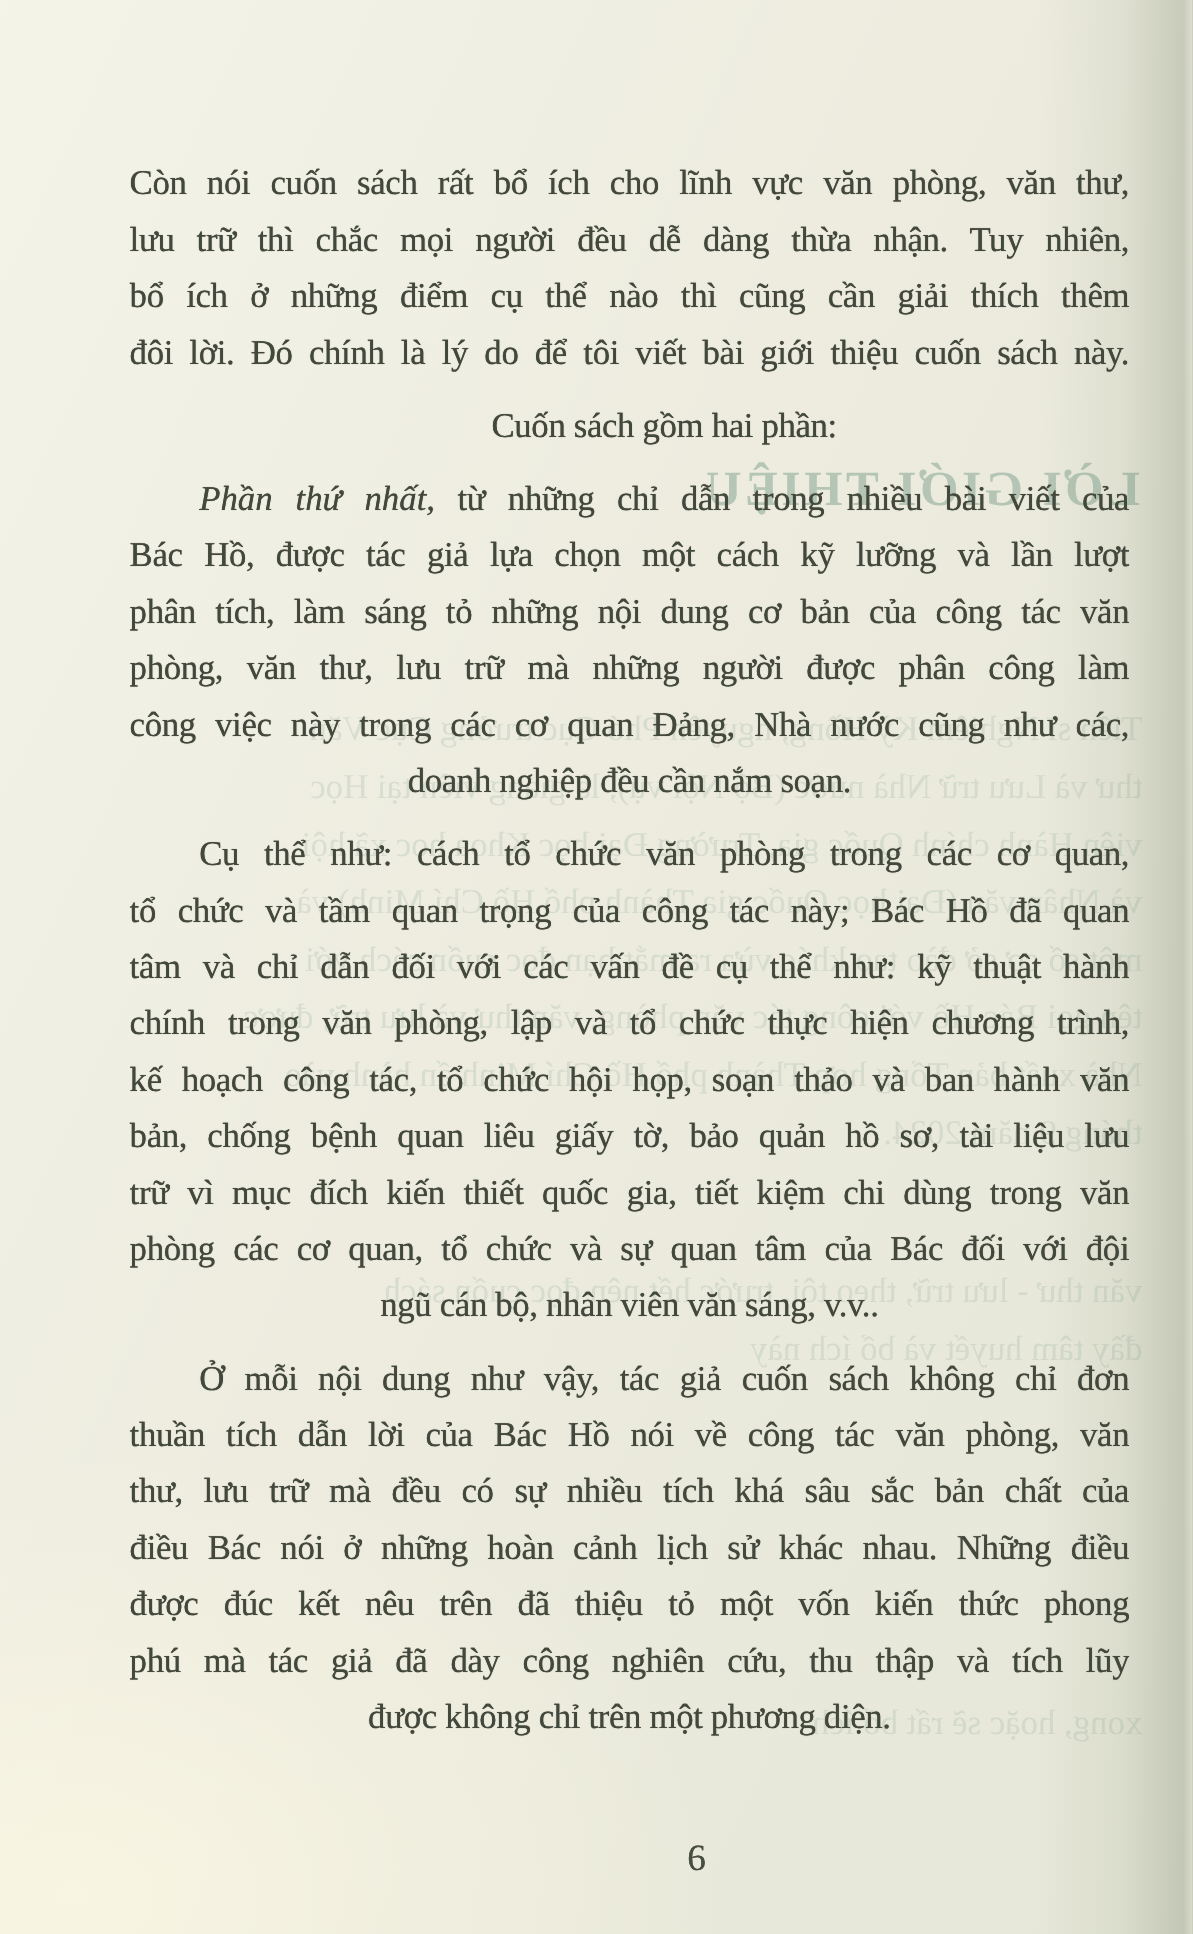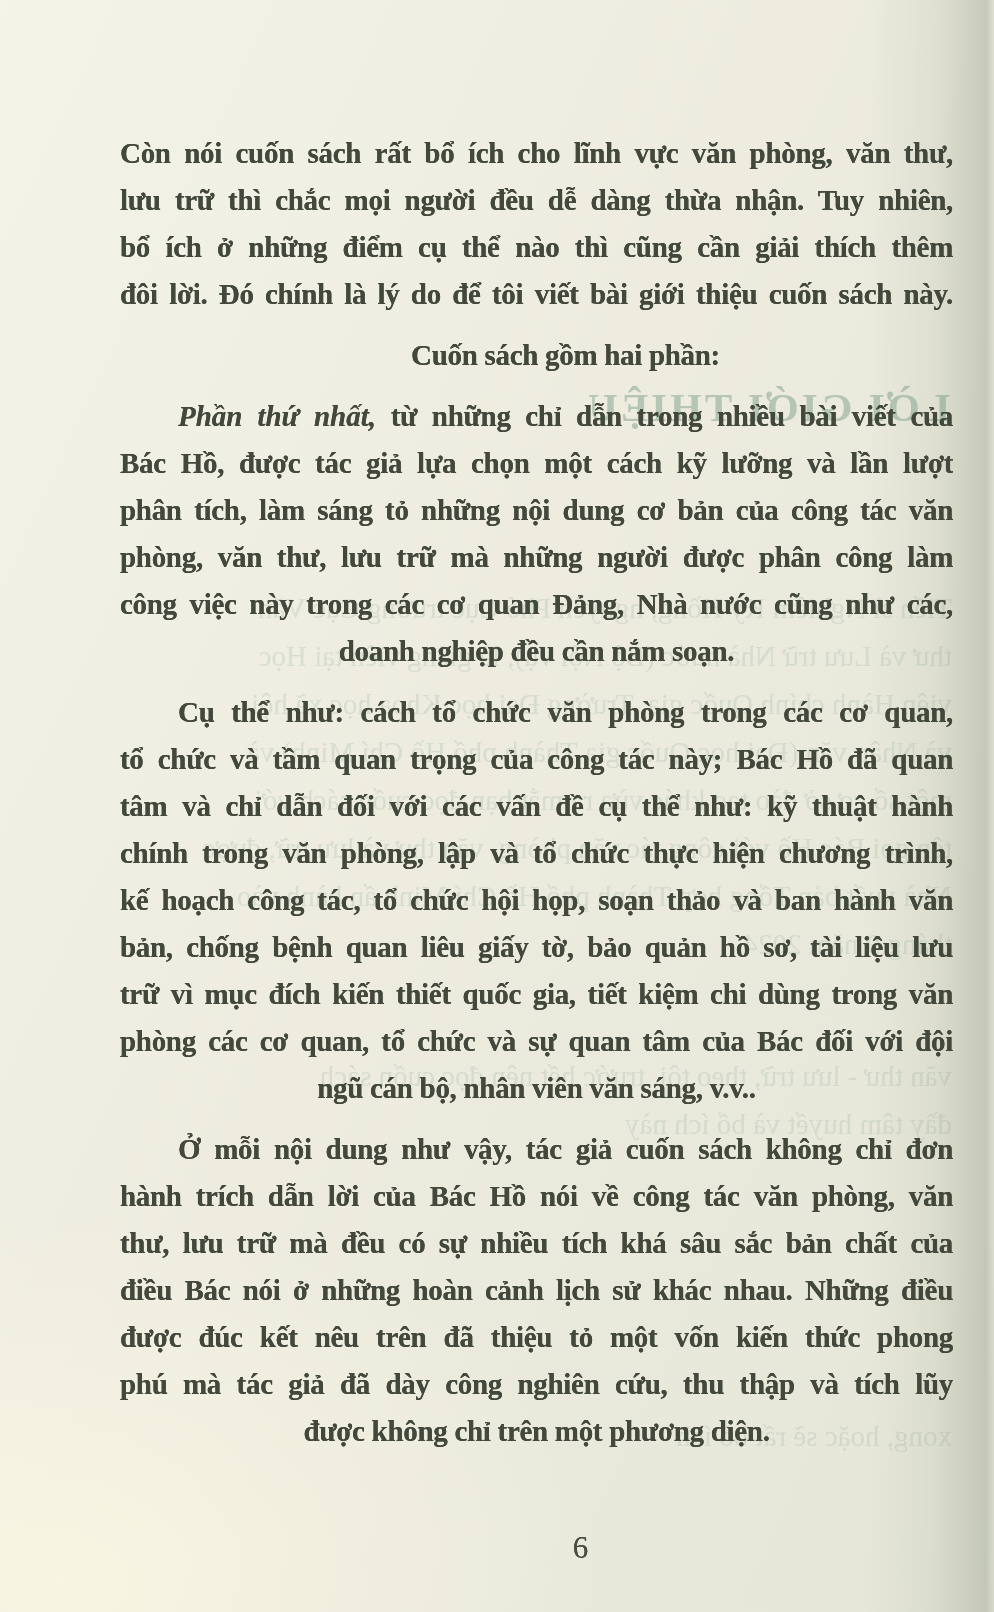--- a/index.html
+++ b/index.html
@@ -42,25 +42,24 @@
     left: 0; right: 0;
     height: 47px; line-height: 47px;
     font-size: 29px;
     opacity: 0.15;
     white-space: nowrap;
   }
 
   
   .text-block {
     position: absolute;
-    left: 120px;
+    left: 108px;
     top: 130px;
     width: 833px;
     overflow: hidden;
-    font-weight: bold;
   }
   .para + .para { margin-top: 14px; }
   .line {
     height: 47px;
     line-height: 47px;
     font-size: 29px;
     letter-spacing: -0.3px;
     white-space: nowrap;
     overflow: hidden;
     text-align: center;
@@ -132,21 +131,21 @@
         <div class="line jfull">tâm và chỉ dẫn đối với các vấn đề cụ thể như: kỹ thuật hành</div>
         <div class="line jfull">chính trong văn phòng, lập và tổ chức thực hiện chương trình,</div>
         <div class="line jfull">kế hoạch công tác, tổ chức hội họp, soạn thảo và ban hành văn</div>
         <div class="line jfull">bản, chống bệnh quan liêu giấy tờ, bảo quản hồ sơ, tài liệu lưu</div>
         <div class="line jfull">trữ vì mục đích kiến thiết quốc gia, tiết kiệm chi dùng trong văn</div>
         <div class="line jfull">phòng các cơ quan, tổ chức và sự quan tâm của Bác đối với đội</div>
         <div class="line">ngũ cán bộ, nhân viên văn sáng, v.v..</div>
       </div>
       <div class="para">
         <div class="line jfull indent">Ở mỗi nội dung như vậy, tác giả cuốn sách không chỉ đơn</div>
-        <div class="line jfull">hành trích dẫn lời của Bác Hồ nói về công tác văn phòng, văn</div>
+        <div class="line jfull">thuần tích dẫn lời của Bác Hồ nói về công tác văn phòng, văn</div>
         <div class="line jfull">thư, lưu trữ mà đều có sự nhiều tích khá sâu sắc bản chất của</div>
         <div class="line jfull">điều Bác nói ở những hoàn cảnh lịch sử khác nhau. Những điều</div>
         <div class="line jfull">được đúc kết nêu trên đã thiệu tỏ một vốn kiến thức phong</div>
         <div class="line jfull">phú mà tác giả đã dày công nghiên cứu, thu thập và tích lũy</div>
         <div class="line">được không chỉ trên một phương diện.</div>
       </div>
     </div>
 
   <div class="page-number">6</div>
 

